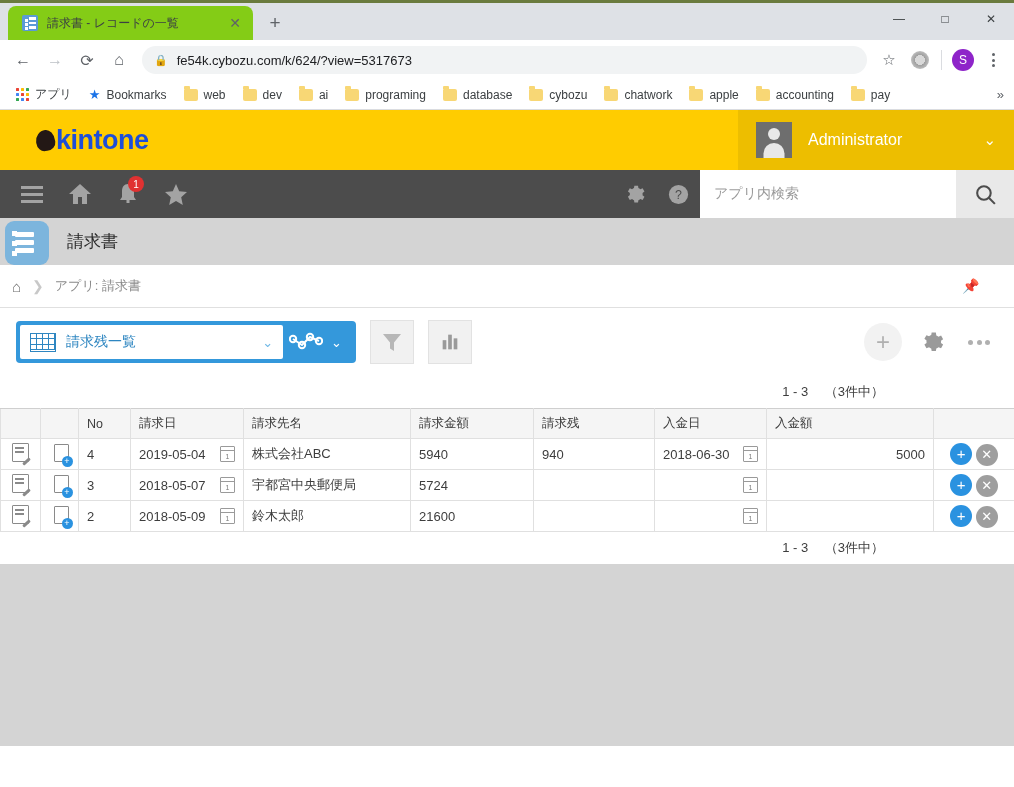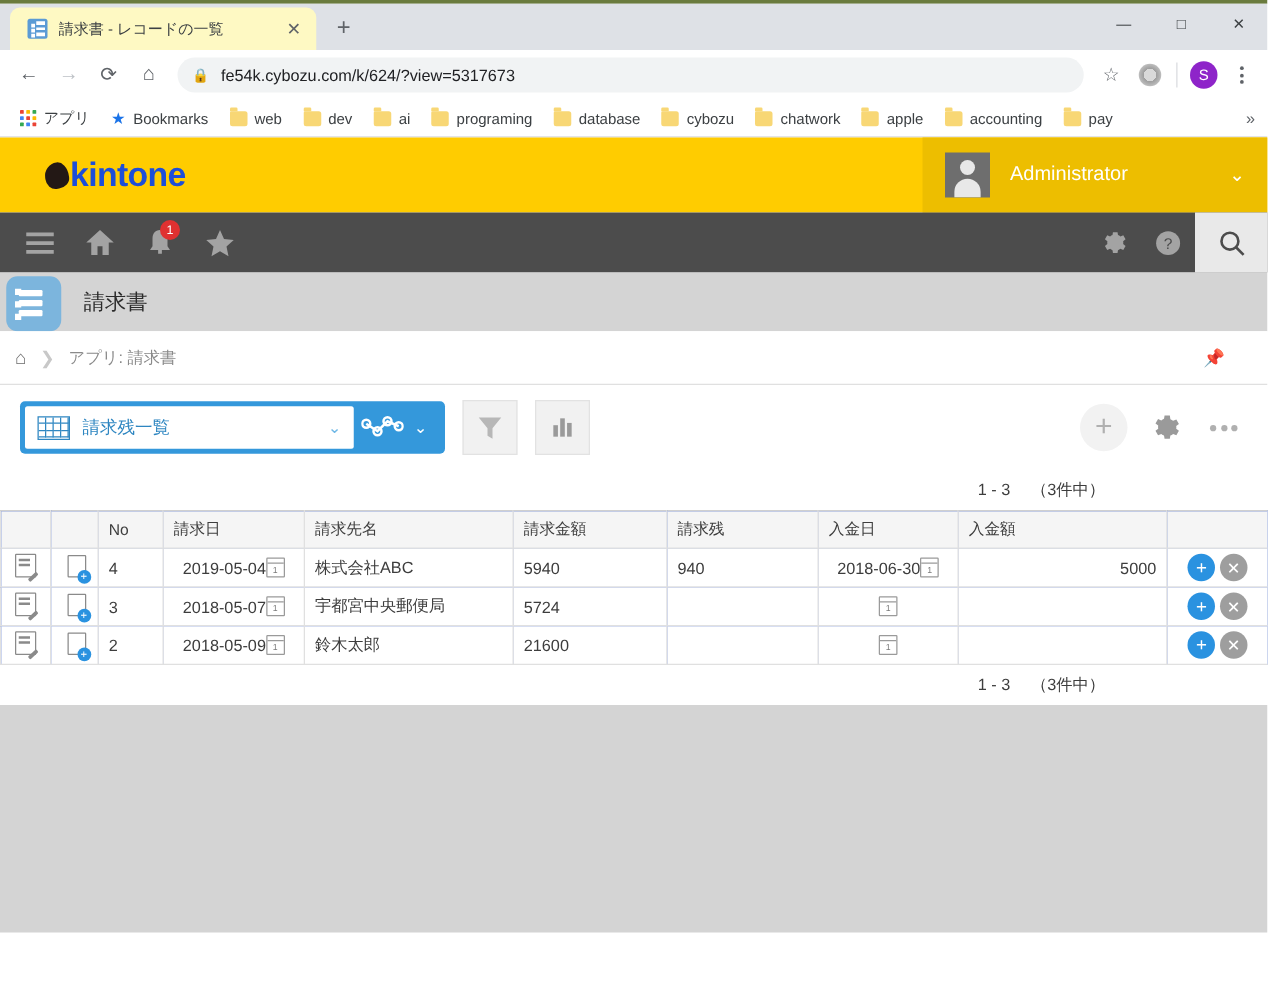--- a/index.html
+++ b/index.html
@@ -10,21 +10,21 @@
     overflow: hidden;
   }
 
   
   .browser-topstrip { height: 3px; background: #6a7b3e; }
   .tabstrip {
     height: 37px; background: #dee1e6;
     display: flex; align-items: flex-end; position: relative;
   }
   .tab {
-    width: 245px; height: 34px; background: #fef9c3;
+    width: 245px; height: 34px; background: #84cc16;
     border-radius: 8px 8px 0 0;
     display: flex; align-items: center; padding: 0 8px 0 14px;
     margin-left: 8px; position: relative;
   }
   .tab-favicon {
     width: 16px; height: 16px; border-radius: 2px;
     background: #5b9bd5; flex: none; position: relative;
     display: flex; flex-direction: column; justify-content: center; gap: 2px;
     padding: 2px 2px;
   }
@@ -243,21 +243,21 @@
     background: #f5f5f5; border: 1px solid #e0e0e0; border-top:1px solid #cfcfcf;
     height: 30px; font-size: 12.5px; color: #3d3d3d; font-weight: normal;
     text-align: left; padding: 0 8px;
   }
   .grid td {
     border: 1px solid #e0e0e0; height: 31px; font-size: 13px; color:#3d3d3d;
     padding: 0 8px; background:#fff; vertical-align: middle;
   }
   td.c-ico { padding:0; text-align:center; }
   td.num { text-align: right; margin-left: 43px; }
-  .cell-date { display:flex; align-items:center; justify-content:center; }
+  .cell-date { display:flex; align-items:center; justify-content:space-between; }
   .cal-ico {
     width: 15px; height: 16px; border: 1.5px solid #9a9a9a; border-radius:1px;
     position: relative; flex:none; font-size: 7px; color:#7a7a7a;
     display:flex; align-items:flex-end; justify-content:center; padding-bottom:1px;
   }
   .cal-ico:before{
     content:""; position:absolute; top:0; left:0; right:0; height:3px;
     border-bottom:1.5px solid #9a9a9a;
   }
   .edit-ico {
@@ -442,20 +442,23 @@
     <div class="kt-nav-btn">
       <svg width="22" height="22" viewBox="0 0 24 24">
         <path d="M12 8a4 4 0 100 8 4 4 0 000-8zm9.4 4a7.4 7.4 0 00-.1-1.2l2.1-1.6-2-3.5-2.5 1a7.6 7.6 0 00-2.1-1.2L16.4 3h-4l-.4 2.5a7.6 7.6 0 00-2.1 1.2l-2.5-1-2 3.5 2.1 1.6a7.4 7.4 0 000 2.4L5.4 15l2 3.5 2.5-1a7.6 7.6 0 002.1 1.2l.4 2.5h4l.4-2.5a7.6 7.6 0 002.1-1.2l2.5 1 2-3.5-2.1-1.6c.06-.4.1-.8.1-1.2z" fill="#a3a3a3"></path>
       </svg>
     </div>
     <div class="kt-nav-btn">
       <svg width="23" height="23" viewBox="0 0 24 24">
         <circle cx="12" cy="12" r="10" fill="#a3a3a3"></circle>
         <text x="12" y="17" font-size="13" fill="#4c4c4c" text-anchor="middle" font-family="Liberation Sans">?</text>
       </svg>
+    </div>
+    <div class="kt-search">
+      <span>アプリ内検索</span>
     </div>
     <div class="kt-search-btn">
       <svg width="25" height="25" viewBox="0 0 24 24">
         <circle cx="10.5" cy="10.5" r="6.5" fill="none" stroke="#4c4c4c" stroke-width="2"></circle>
         <line x1="15.2" y1="15.2" x2="21" y2="21" stroke="#4c4c4c" stroke-width="2"></line>
       </svg>
     </div>
   </div>
 </div>
 

